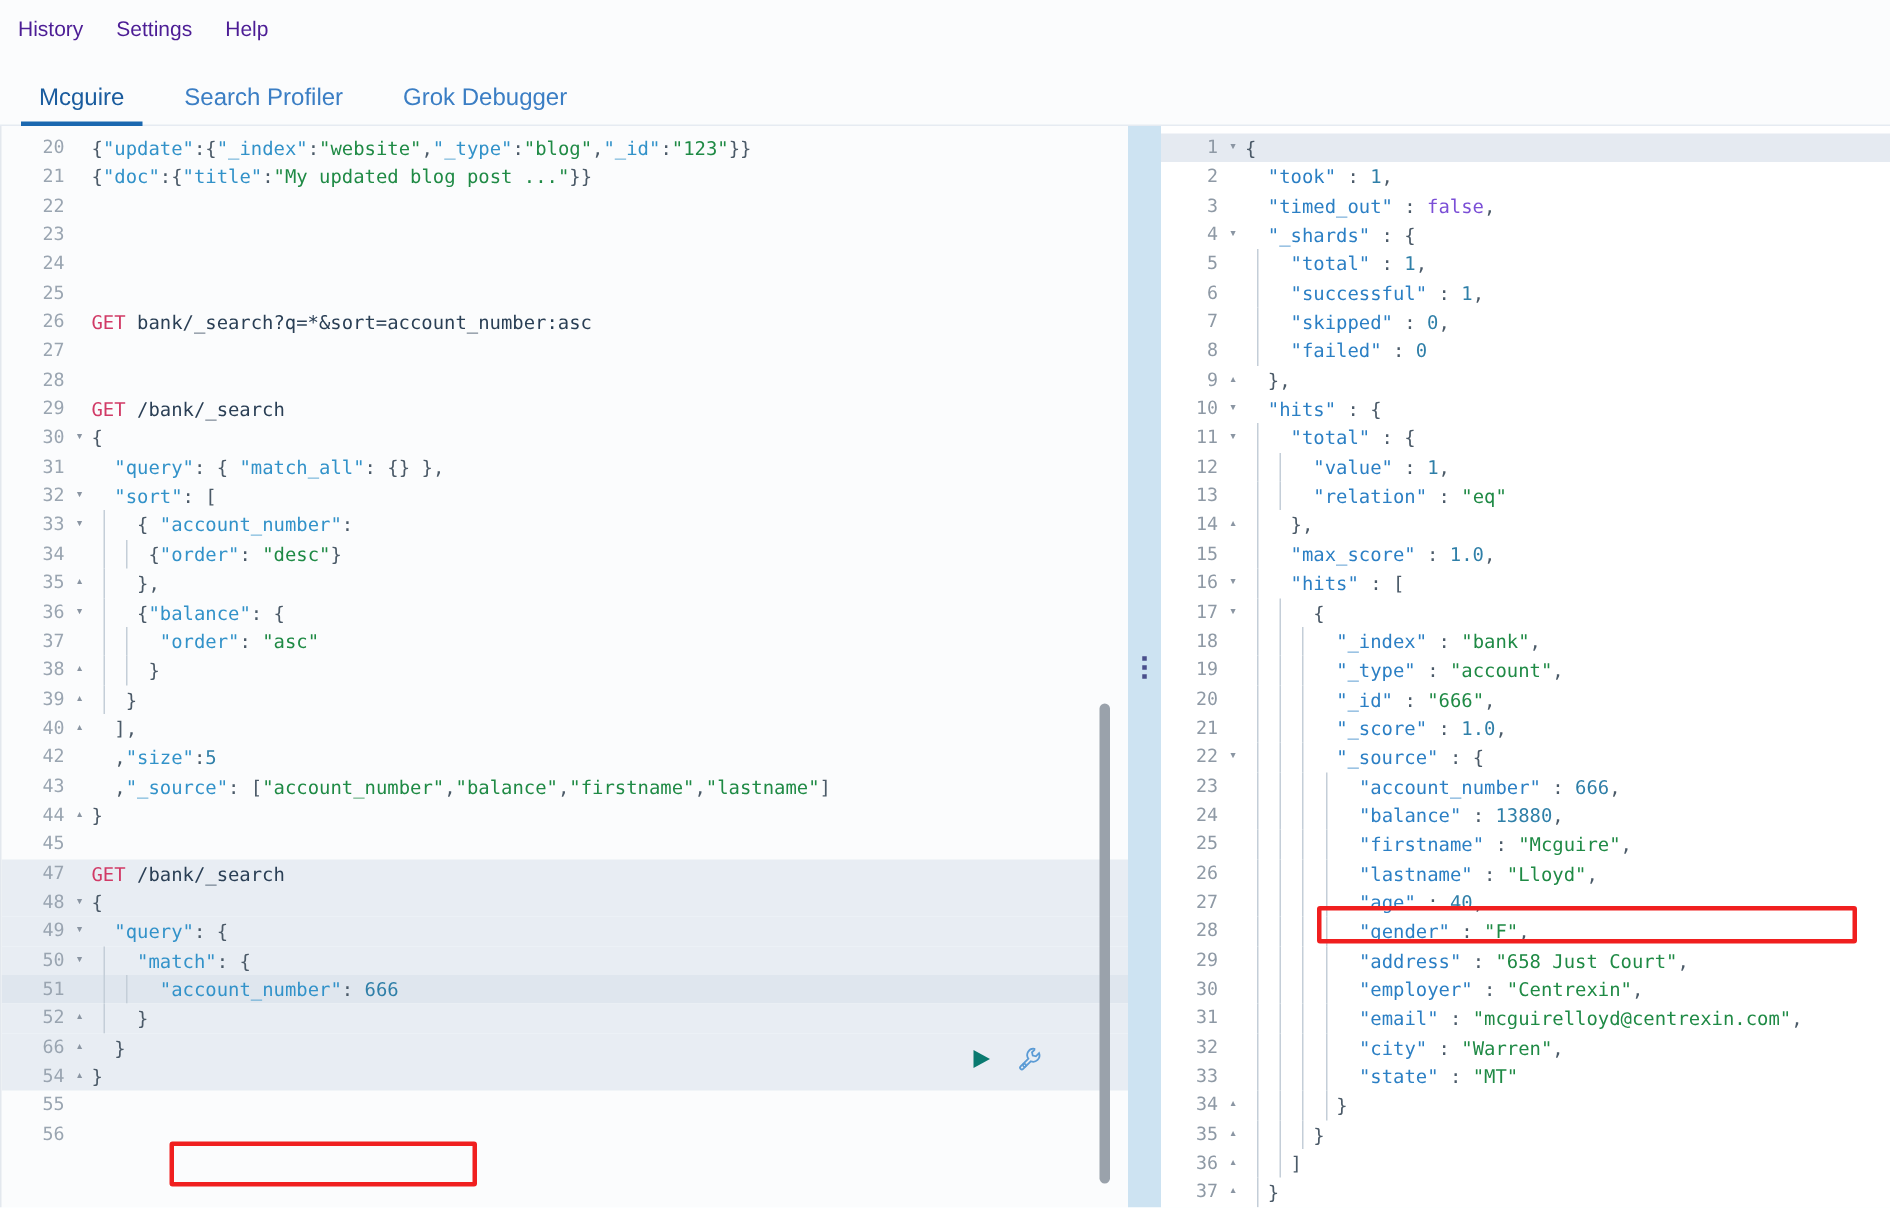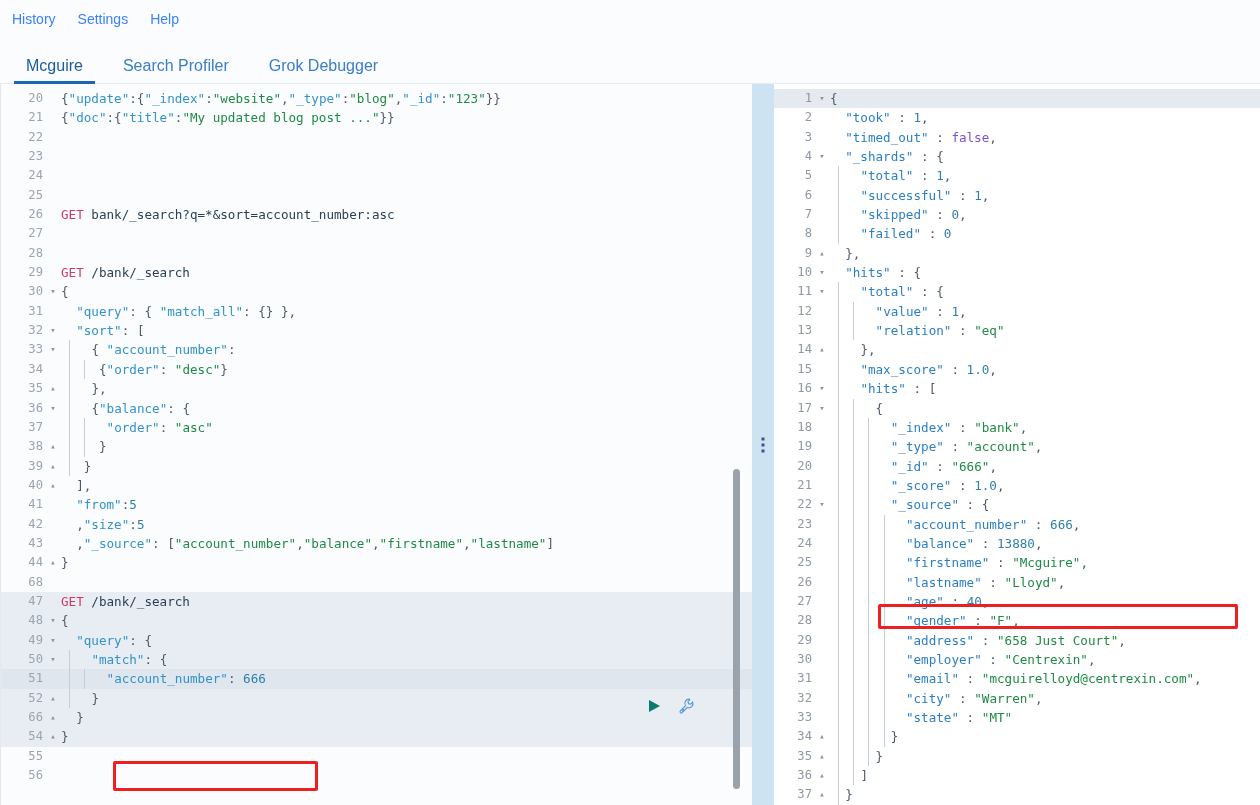--- a/index.html
+++ b/index.html
@@ -22,21 +22,21 @@
   
   .menubar {
     height: 38px;
     display: flex;
     align-items: center;
     padding-left: 12px;
     background: #fbfcfd;
   }
   .menu-item {
     font-size: 14px;
-    color: #3b82f6;
+    color: #4c1d95;
     margin-right: 22px;
     cursor: pointer;
     line-height: 1;
     white-space: nowrap;
   }
 
   
   .tabbar {
     height: 46px;
     display: flex;
@@ -256,25 +256,24 @@
           <div class="ln"><span class="gutter-num">31</span><span class="fold"></span><span class="code-text"><span class="k-punct"> </span><span class="k-punct"> </span><span class="k-keyL">"query"</span><span class="k-punct">:</span><span class="k-punct"> </span><span class="k-punct">{</span><span class="k-punct"> </span><span class="k-keyL">"match_all"</span><span class="k-punct">:</span><span class="k-punct"> </span><span class="k-punct">{</span><span class="k-punct">}</span><span class="k-punct"> </span><span class="k-punct">}</span><span class="k-punct">,</span></span></div>
           <div class="ln"><span class="gutter-num">32</span><span class="fold">▾</span><span class="code-text"><span class="k-punct"> </span><span class="k-punct"> </span><span class="k-keyL">"sort"</span><span class="k-punct">:</span><span class="k-punct"> </span><span class="k-punct">[</span></span></div>
           <div class="ln"><span class="gutter-num">33</span><span class="fold">▾</span><span class="code-text"><span class="k-punct"> </span><span class="k-punct"> </span><span class="k-punct"> </span><span class="k-punct"> </span><span class="k-punct">{</span><span class="k-punct"> </span><span class="k-keyL">"account_number"</span><span class="k-punct">:</span></span><span class="guides" style="left: 60px;"><span class="guide" style="left: 8px;"></span></span></div>
           <div class="ln"><span class="gutter-num">34</span><span class="fold"></span><span class="code-text"><span class="k-punct"> </span><span class="k-punct"> </span><span class="k-punct"> </span><span class="k-punct"> </span><span class="k-punct"> </span><span class="k-punct">{</span><span class="k-keyL">"order"</span><span class="k-punct">:</span><span class="k-punct"> </span><span class="k-str">"desc"</span><span class="k-punct">}</span></span><span class="guides" style="left: 60px;"><span class="guide" style="left: 8px;"></span><span class="guide" style="left: 23.2px;"></span></span></div>
           <div class="ln"><span class="gutter-num">35</span><span class="fold">▴</span><span class="code-text"><span class="k-punct"> </span><span class="k-punct"> </span><span class="k-punct"> </span><span class="k-punct"> </span><span class="k-punct">}</span><span class="k-punct">,</span></span><span class="guides" style="left: 60px;"><span class="guide" style="left: 8px;"></span></span></div>
           <div class="ln"><span class="gutter-num">36</span><span class="fold">▾</span><span class="code-text"><span class="k-punct"> </span><span class="k-punct"> </span><span class="k-punct"> </span><span class="k-punct"> </span><span class="k-punct">{</span><span class="k-keyL">"balance"</span><span class="k-punct">:</span><span class="k-punct"> </span><span class="k-punct">{</span></span><span class="guides" style="left: 60px;"><span class="guide" style="left: 8px;"></span></span></div>
           <div class="ln"><span class="gutter-num">37</span><span class="fold"></span><span class="code-text"><span class="k-punct"> </span><span class="k-punct"> </span><span class="k-punct"> </span><span class="k-punct"> </span><span class="k-punct"> </span><span class="k-punct"> </span><span class="k-keyL">"order"</span><span class="k-punct">:</span><span class="k-punct"> </span><span class="k-str">"asc"</span></span><span class="guides" style="left: 60px;"><span class="guide" style="left: 8px;"></span><span class="guide" style="left: 23.2px;"></span></span></div>
           <div class="ln"><span class="gutter-num">38</span><span class="fold">▴</span><span class="code-text"><span class="k-punct"> </span><span class="k-punct"> </span><span class="k-punct"> </span><span class="k-punct"> </span><span class="k-punct"> </span><span class="k-punct">}</span></span><span class="guides" style="left: 60px;"><span class="guide" style="left: 8px;"></span><span class="guide" style="left: 23.2px;"></span></span></div>
           <div class="ln"><span class="gutter-num">39</span><span class="fold">▴</span><span class="code-text"><span class="k-punct"> </span><span class="k-punct"> </span><span class="k-punct"> </span><span class="k-punct">}</span></span><span class="guides" style="left: 60px;"><span class="guide" style="left: 8px;"></span></span></div>
           <div class="ln"><span class="gutter-num">40</span><span class="fold">▴</span><span class="code-text"><span class="k-punct"> </span><span class="k-punct"> </span><span class="k-punct">]</span><span class="k-punct">,</span></span></div>
-          <div class="ln"><span class="gutter-num">41</span><span class="fold"></span><span class="code-text"><span class="k-punct"> </span><span class="k-punct"> </span><span class="k-keyL">"from"</span><span class="k-punct">:</span><span class="k-num">5</span></span></div>
           <div class="ln"><span class="gutter-num">42</span><span class="fold"></span><span class="code-text"><span class="k-punct"> </span><span class="k-punct"> </span><span class="k-punct">,</span><span class="k-keyL">"size"</span><span class="k-punct">:</span><span class="k-num">5</span></span></div>
           <div class="ln"><span class="gutter-num">43</span><span class="fold"></span><span class="code-text"><span class="k-punct"> </span><span class="k-punct"> </span><span class="k-punct">,</span><span class="k-keyL">"_source"</span><span class="k-punct">:</span><span class="k-punct"> </span><span class="k-punct">[</span><span class="k-str">"account_number"</span><span class="k-punct">,</span><span class="k-str">"balance"</span><span class="k-punct">,</span><span class="k-str">"firstname"</span><span class="k-punct">,</span><span class="k-str">"lastname"</span><span class="k-punct">]</span></span></div>
           <div class="ln"><span class="gutter-num">44</span><span class="fold">▴</span><span class="code-text"><span class="k-punct">}</span></span></div>
-          <div class="ln"><span class="gutter-num">68</span><span class="fold"></span><span class="code-text"></span></div>
+          <div class="ln"><span class="gutter-num">45</span><span class="fold"></span><span class="code-text"></span></div>
           <div class="ln req-active"><span class="gutter-num">47</span><span class="fold"></span><span class="code-text"><span class="k-method">GET</span> <span class="k-url">/bank/_search</span></span></div>
           <div class="ln req-active"><span class="gutter-num">48</span><span class="fold">▾</span><span class="code-text"><span class="k-punct">{</span></span></div>
           <div class="ln req-active"><span class="gutter-num">49</span><span class="fold">▾</span><span class="code-text"><span class="k-punct"> </span><span class="k-punct"> </span><span class="k-keyL">"query"</span><span class="k-punct">:</span><span class="k-punct"> </span><span class="k-punct">{</span></span></div>
           <div class="ln req-active"><span class="gutter-num">50</span><span class="fold">▾</span><span class="code-text"><span class="k-punct"> </span><span class="k-punct"> </span><span class="k-punct"> </span><span class="k-punct"> </span><span class="k-keyL">"match"</span><span class="k-punct">:</span><span class="k-punct"> </span><span class="k-punct">{</span></span><span class="guides" style="left: 60px;"><span class="guide" style="left: 8px;"></span></span></div>
           <div class="ln req-active cursor-line"><span class="gutter-num">51</span><span class="fold"></span><span class="code-text"><span class="k-punct"> </span><span class="k-punct"> </span><span class="k-punct"> </span><span class="k-punct"> </span><span class="k-punct"> </span><span class="k-punct"> </span><span class="k-keyL">"account_number"</span><span class="k-punct">:</span><span class="k-punct"> </span><span class="k-num">666</span></span><span class="guides" style="left: 60px;"><span class="guide" style="left: 8px;"></span><span class="guide" style="left: 23.2px;"></span></span></div>
           <div class="ln req-active"><span class="gutter-num">52</span><span class="fold">▴</span><span class="code-text"><span class="k-punct"> </span><span class="k-punct"> </span><span class="k-punct"> </span><span class="k-punct"> </span><span class="k-punct">}</span></span><span class="guides" style="left: 60px;"><span class="guide" style="left: 8px;"></span></span></div>
           <div class="ln req-active"><span class="gutter-num">66</span><span class="fold">▴</span><span class="code-text"><span class="k-punct"> </span><span class="k-punct"> </span><span class="k-punct">}</span></span></div>
           <div class="ln req-active"><span class="gutter-num">54</span><span class="fold">▴</span><span class="code-text"><span class="k-punct">}</span></span></div>
           <div class="ln"><span class="gutter-num">55</span><span class="fold"></span><span class="code-text"></span></div>
           <div class="ln"><span class="gutter-num">56</span><span class="fold"></span><span class="code-text"></span></div>

